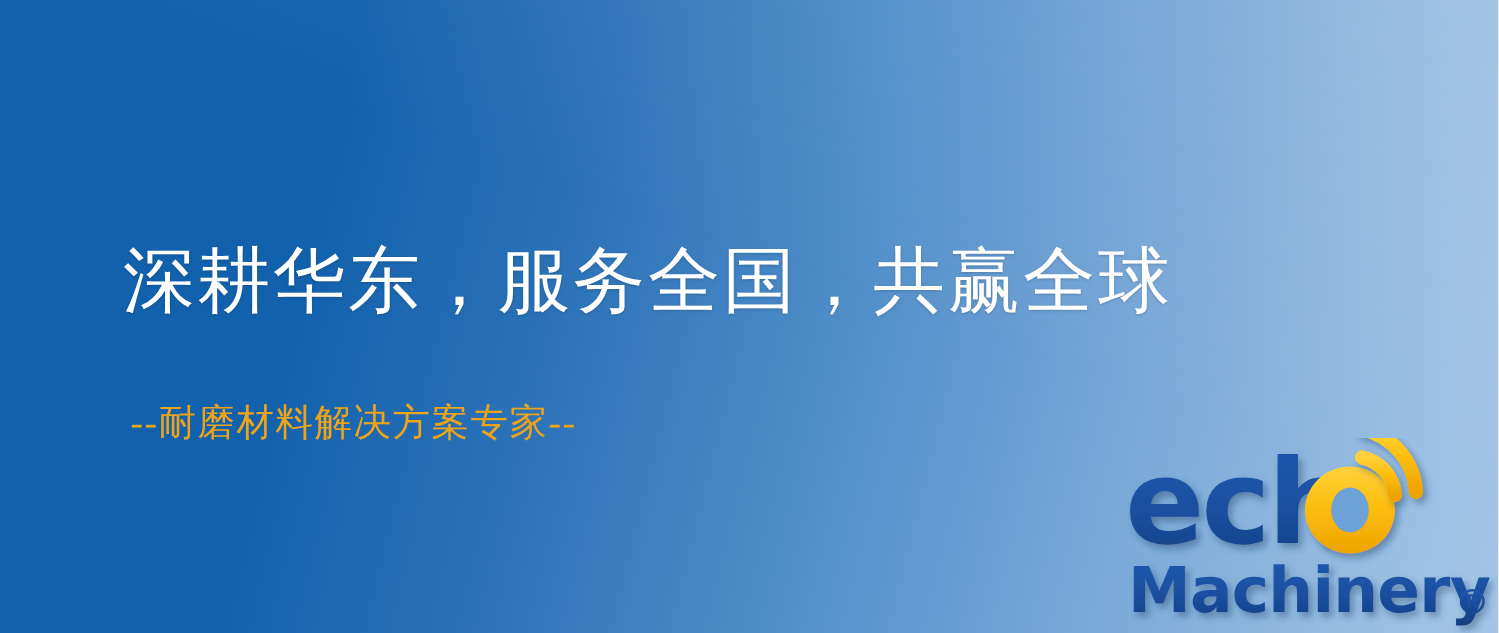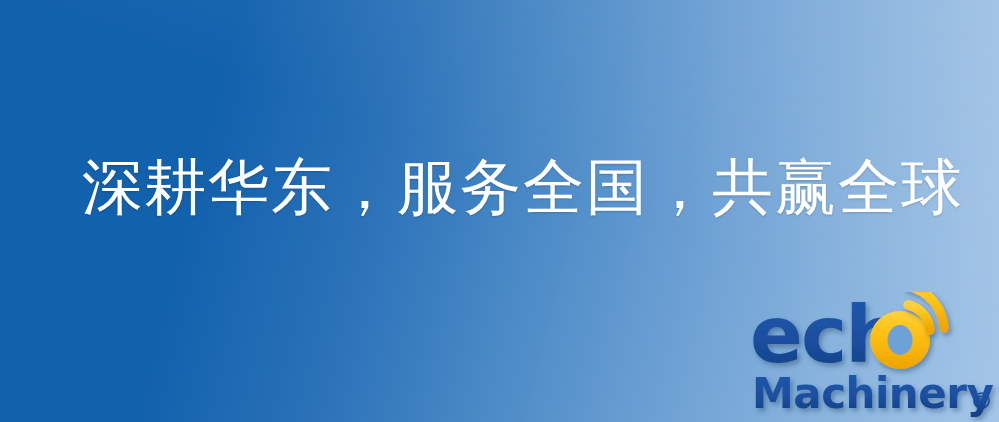--- a/index.html
+++ b/index.html
@@ -33,21 +33,21 @@
     inset: 0;
     background: linear-gradient(200deg, rgba(255,255,255,0.12) 0%, rgba(255,255,255,0.0) 45%);
     pointer-events: none;
   }
 
   .headline {
     position: absolute;
     left: 82px;
     top: 152px;
     font-family: "Liberation Serif", "DejaVu Serif", serif;
-    font-size: 61px;
+    font-size: 48px;
     line-height: 72px;
     letter-spacing: 2px;
     color: #ffffff;
     white-space: nowrap;
     text-shadow: 0 1px 2px rgba(0,0,0,0.18);
     z-index: 3;
   }
 
   .subtitle {
     position: absolute;
@@ -73,20 +73,21 @@
   }
   .logo svg { display: block; }
 </style>
 </head>
 <body>
 
 <div id="banner">
 
   <div class="headline">深耕华东，服务全国，共赢全球</div>
 
+  <div class="subtitle">--耐磨材料解决方案专家--</div>
 
   <div class="logo">
     <svg width="251" height="130" viewBox="0 0 251 130" xmlns="http://www.w3.org/2000/svg">
       <defs>
         <filter id="dshadow" x="-25%" y="-25%" width="160%" height="170%">
           <feDropShadow dx="2.5" dy="3" stdDeviation="2.5" flood-color="#123a66" flood-opacity="0.42"></feDropShadow>
         </filter>
         <linearGradient id="goldgrad" x1="0" y1="0" x2="0" y2="1">
           <stop offset="0%" stop-color="#ffd23c"></stop>
           <stop offset="45%" stop-color="#fdbe0e"></stop>

